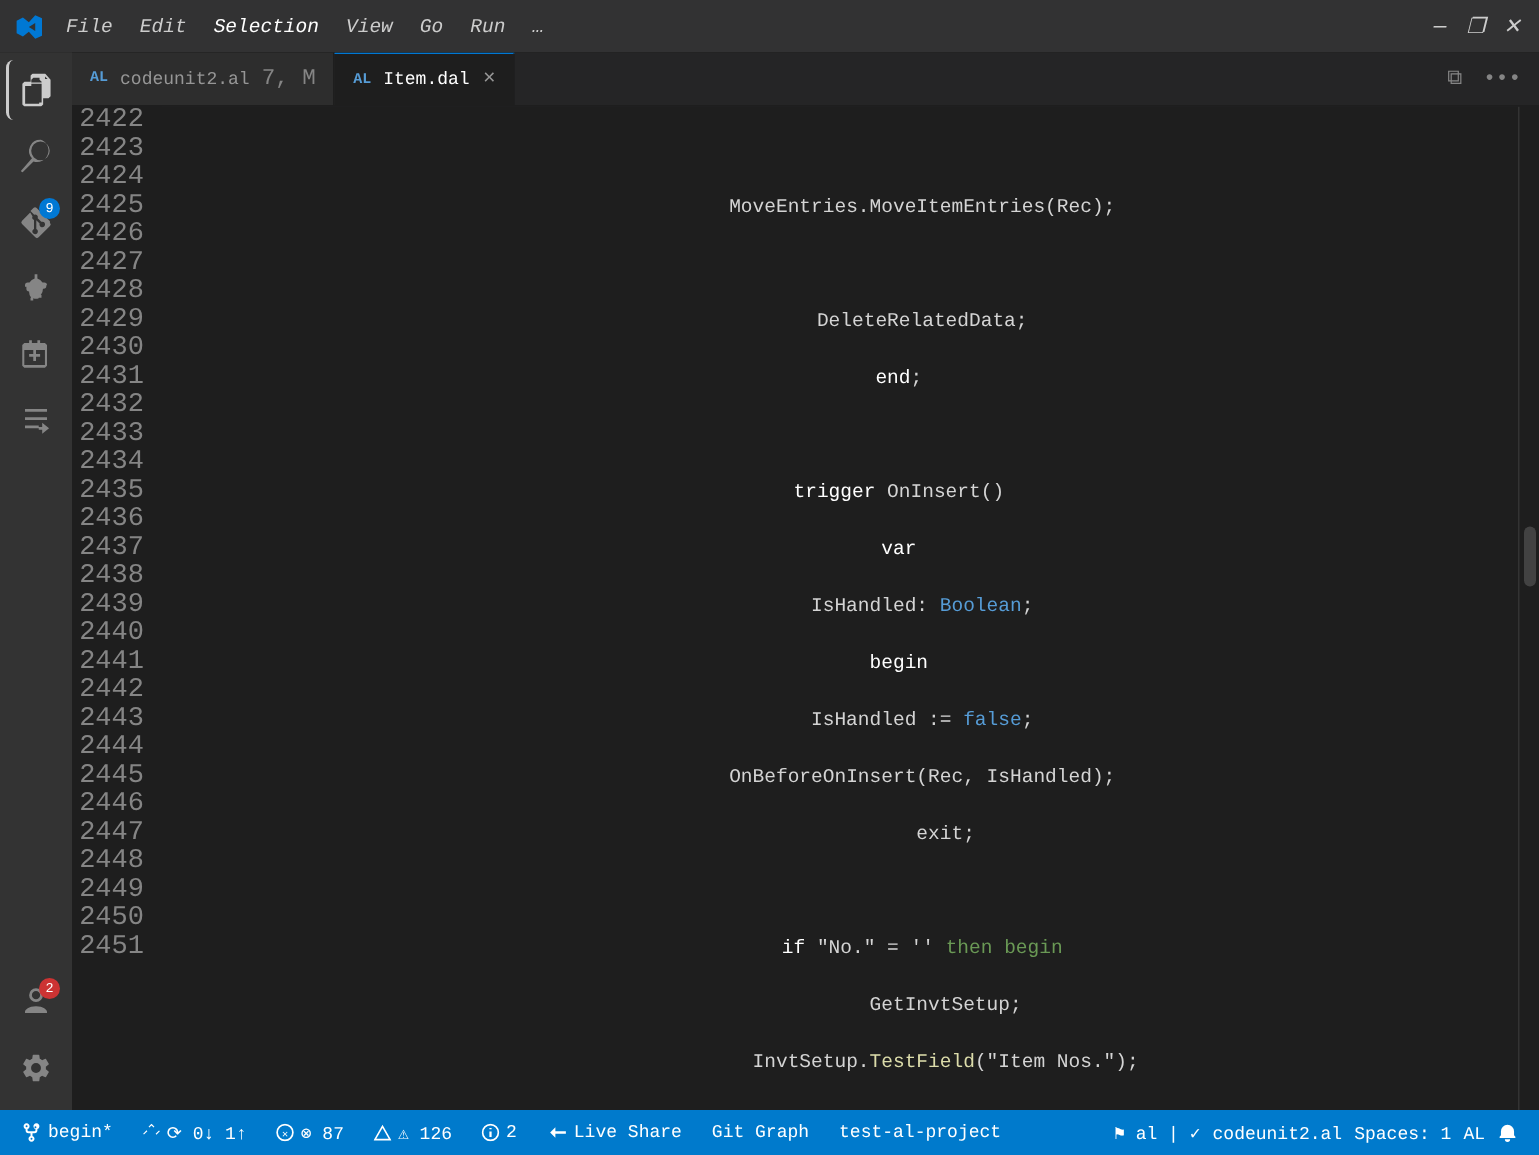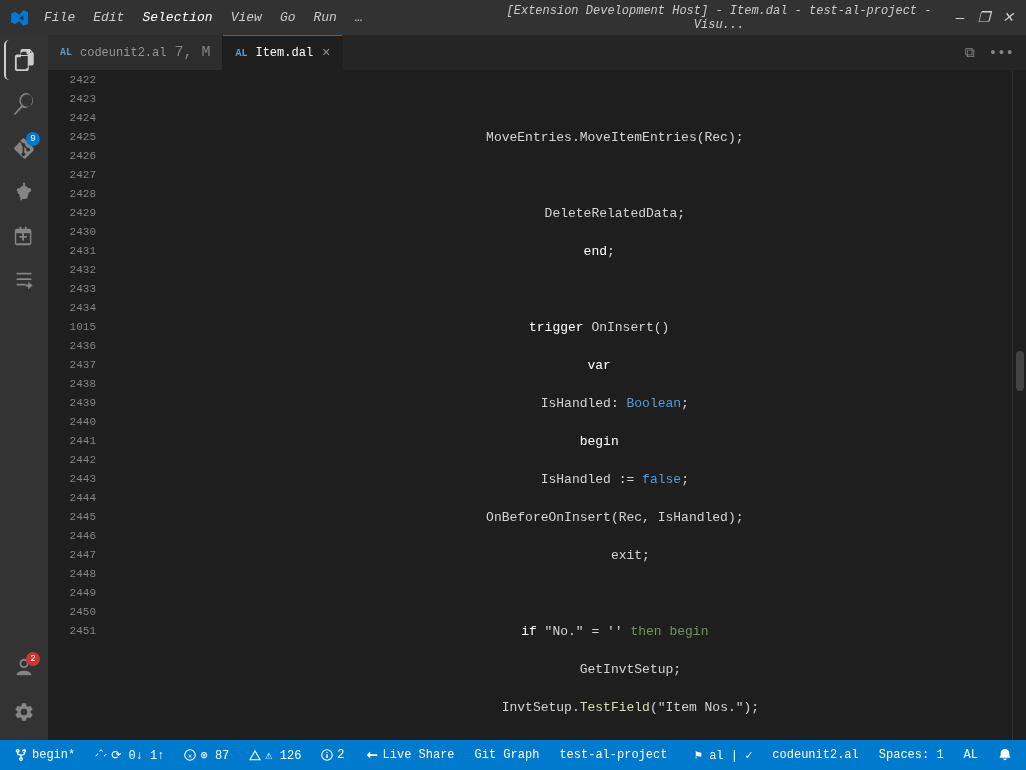--- a/index.html
+++ b/index.html
@@ -178,21 +178,21 @@
       overflow: hidden;
       position: relative;
     }
     #line-numbers {
       width: 60px;
       background: #1e1e1e;
       color: #858585;
       text-align: right;
       padding-right: 12px;
       padding-top: 0;
-      font-size: 11px;
+      font-size: 18px;
       line-height: 19px;
       user-select: none;
       overflow: hidden;
     }
     #code-content {
       flex: 1;
       padding-left: 16px;
       font-size: 13px;
       line-height: 19px;
       overflow: hidden;
@@ -244,41 +244,40 @@
       display: flex;
       align-items: center;
       gap: 4px;
       cursor: pointer;
       padding: 0 4px;
       height: 100%;
     }
     .status-right {
       margin-left: auto;
       display: flex;
-      align-items: center;
-      gap: 12px;
+      align-items: flex-end;
+      gap: 0;
     }
   </style>
 </head>
 <body>
 
 <div id="title-bar">
   <svg width="18" height="18" viewBox="0 0 100 100">
     <path d="M74.9 6.6L51.3 32.4 29.4 15.1 6 26.9v46.2l23.4 11.8 21.9-17.3 23.6 25.8L100 82.8V17.2L74.9 6.6zm0 58.5L51.3 50l23.6-15.1v30.2z" fill="#0078d4"></path>
   </svg>
   <div class="menu-items">
     <span class="menu-item">File</span>
     <span class="menu-item">Edit</span>
     <span class="menu-item active">Selection</span>
     <span class="menu-item">View</span>
     <span class="menu-item">Go</span>
     <span class="menu-item">Run</span>
     <span class="menu-item">…</span>
   </div>
-  <span class="title-text">[Extension Development Host] - Item.dal - test-al-project - Visu...</span>
   <div class="window-controls">
     <span class="win-btn">—</span>
     <span class="win-btn">❐</span>
     <span class="win-btn">✕</span>
   </div>
 </div>
 
 <div id="main">
 
   <div id="activity-bar">
@@ -356,21 +355,21 @@
         <span class="line-num">2425</span>
         <span class="line-num">2426</span>
         <span class="line-num">2427</span>
         <span class="line-num">2428</span>
         <span class="line-num">2429</span>
         <span class="line-num">2430</span>
         <span class="line-num">2431</span>
         <span class="line-num">2432</span>
         <span class="line-num">2433</span>
         <span class="line-num">2434</span>
-        <span class="line-num">1015</span>
+        <span class="line-num">2435</span>
         <span class="line-num">2436</span>
         <span class="line-num">2437</span>
         <span class="line-num">2438</span>
         <span class="line-num">2439</span>
         <span class="line-num">2440</span>
         <span class="line-num">2441</span>
         <span class="line-num">2442</span>
         <span class="line-num">2443</span>
         <span class="line-num">2444</span>
         <span class="line-num">2445</span>

